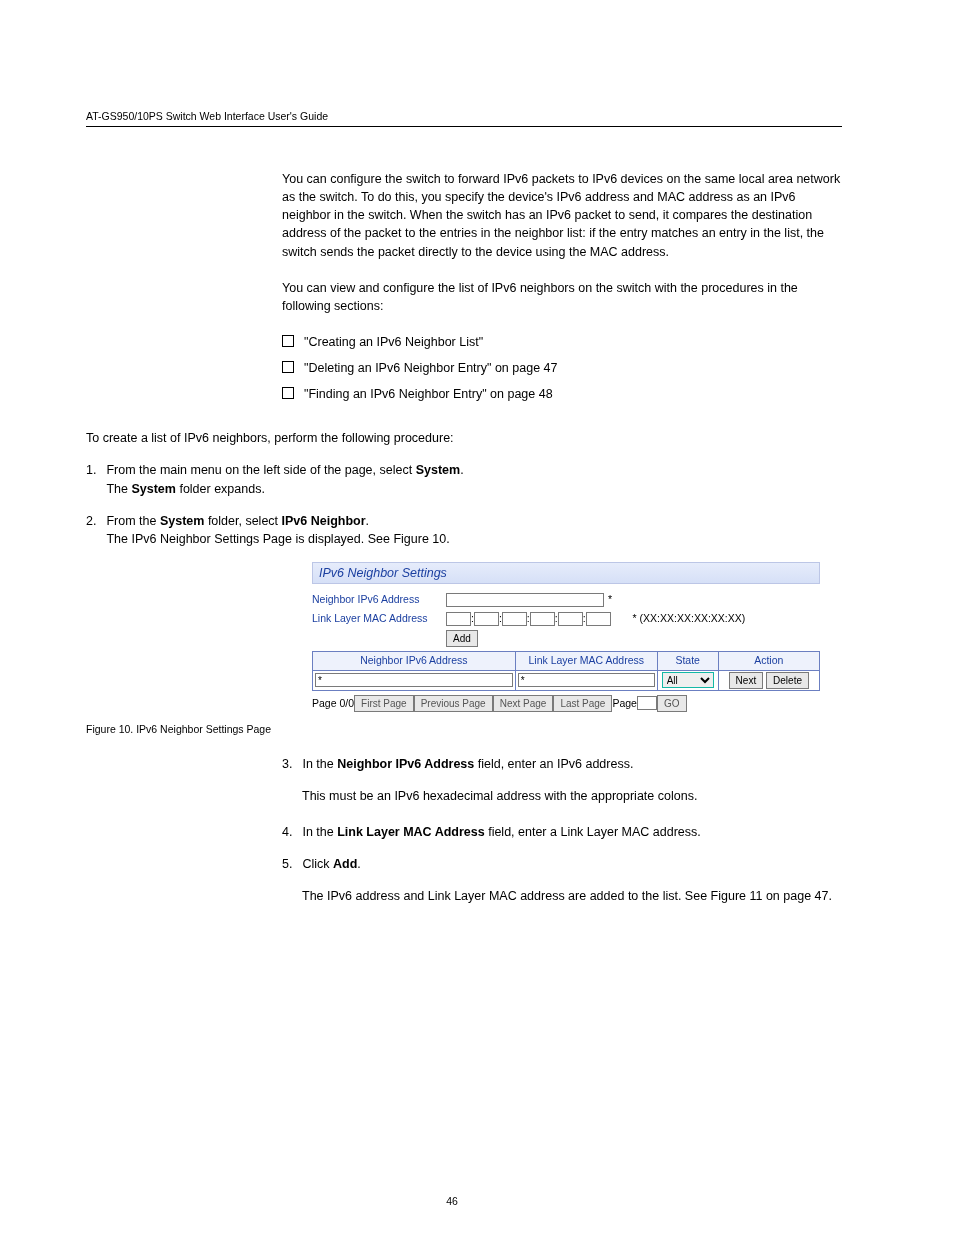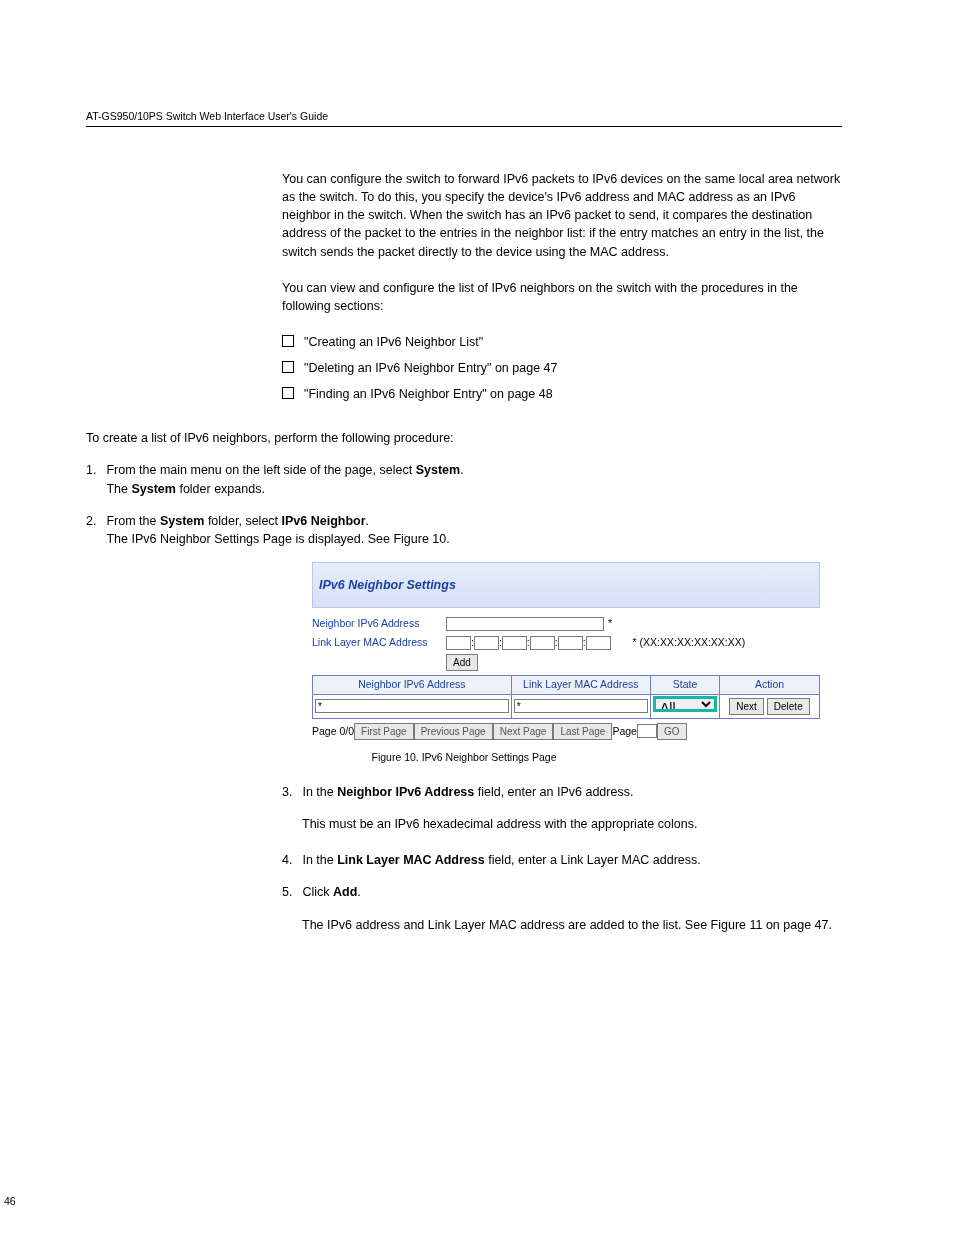--- a/index.html
+++ b/index.html
@@ -8,41 +8,41 @@
   .hdr-line{border:none;border-top:1px solid #000;margin:0;}
   .hdr-left{font-size:10.5px;}
   .hdr-row{display:flex;justify-content:space-between;margin-bottom:4px;}
   .body{position:absolute;left:86px;top:170px;width:756px;font-size:12.5px;line-height:1.45;}
   .h2{font-size:19px;font-weight:bold;margin:4px 0 18px;}
   .p{margin:0 0 18px;}
   .indent{margin-left:196px;}
   .list{margin-left:196px;}
   .list .li{display:flex;gap:10px;margin-bottom:8px;}
   .square-icon{width:10px;height:10px;border:1.8px solid #000;background:#fff;flex:0 0 auto;margin-top:2px;}
-  .caption{text-align:center;font-size:10.5px;margin-top:6px;}
+  .caption{font-size:10.5px;margin-top:6px;}
   
   .shot{margin-left:226px;width:508px;border:0;}
-  .shot .titlebar{font-style:italic;font-weight:bold;color:#1b3fa0;background:linear-gradient(#e6ecfb,#d6e0f7);padding:13px 6px;font-size:12.5px;border:1px solid #bcc6e6;}
+  .shot .titlebar{font-style:italic;font-weight:normal;color:#1b3fa0;background:linear-gradient(#e6ecfb,#d6e0f7);padding:1px 6px;font-size:12.5px;border:1px solid #bcc6e6;}
   .shot .form{padding:8px 0 4px;font-size:10.5px;}
   .shot .row{display:flex;align-items:center;margin-bottom:4px;}
   .shot .lbl{color:#1b3fa0;width:134px;}
   .shot .ipv6in{border:1px solid #7a7a7a;height:14px;width:158px;background:#fff;font-size:10px;box-sizing:border-box;}
   .shot .macin{border:1px solid #7a7a7a;height:14px;width:25px;background:#fff;font-size:10px;box-sizing:border-box;}
   .shot .star{margin-left:4px;color:#000;}
   .shot .hint{margin-left:22px;color:#000;}
   .btn{font-size:10px;border:1px solid #7a7a7a;background:#e8e8e8;color:#555;padding:1px 6px;line-height:13px;display:inline-block;box-sizing:border-box;}
   .btn.enabled{color:#000;}
   .table{width:100%;border-collapse:collapse;font-size:10.5px;margin-top:4px;}
   .table th{color:#1b3fa0;font-weight:normal;border:1px solid #6b7fc1;background:#eef2fc;padding:1px 2px;text-align:center;}
   .table td{border:1px solid #6b7fc1;padding:1px 2px;text-align:center;}
   .filterin{border:1px solid #7a7a7a;height:14px;width:100%;font-size:10px;box-sizing:border-box;}
-  .sel{border:3px solid #14b8a6;height:16px;font-size:14px;width:64px;background:#efefef;}
+  .sel{border:1px solid #14b8a6;height:16px;font-size:10px;width:52px;background:#efefef;}
   .pgrow{font-size:10.5px;margin-top:4px;display:flex;align-items:center;}
   .pgin{border:1px solid #7a7a7a;height:14px;width:20px;background:#fff;font-size:10px;box-sizing:border-box;}
-  .foot{position:absolute;bottom:28px;left:4px;width:882px;text-align:left;font-size:10.5px;}
+  .foot{position:absolute;bottom:28px;left:11px;width:882px;text-align:center;font-size:10.5px;}
 </style>
 </head>
 <body>
 <div class="page">
 
 <div class="hdr">
   <div class="hdr-row">
     <span class="hdr-left">AT-GS950/10PS Switch Web Interface User's Guide</span>
   </div>
   <hr class="hdr-line">

